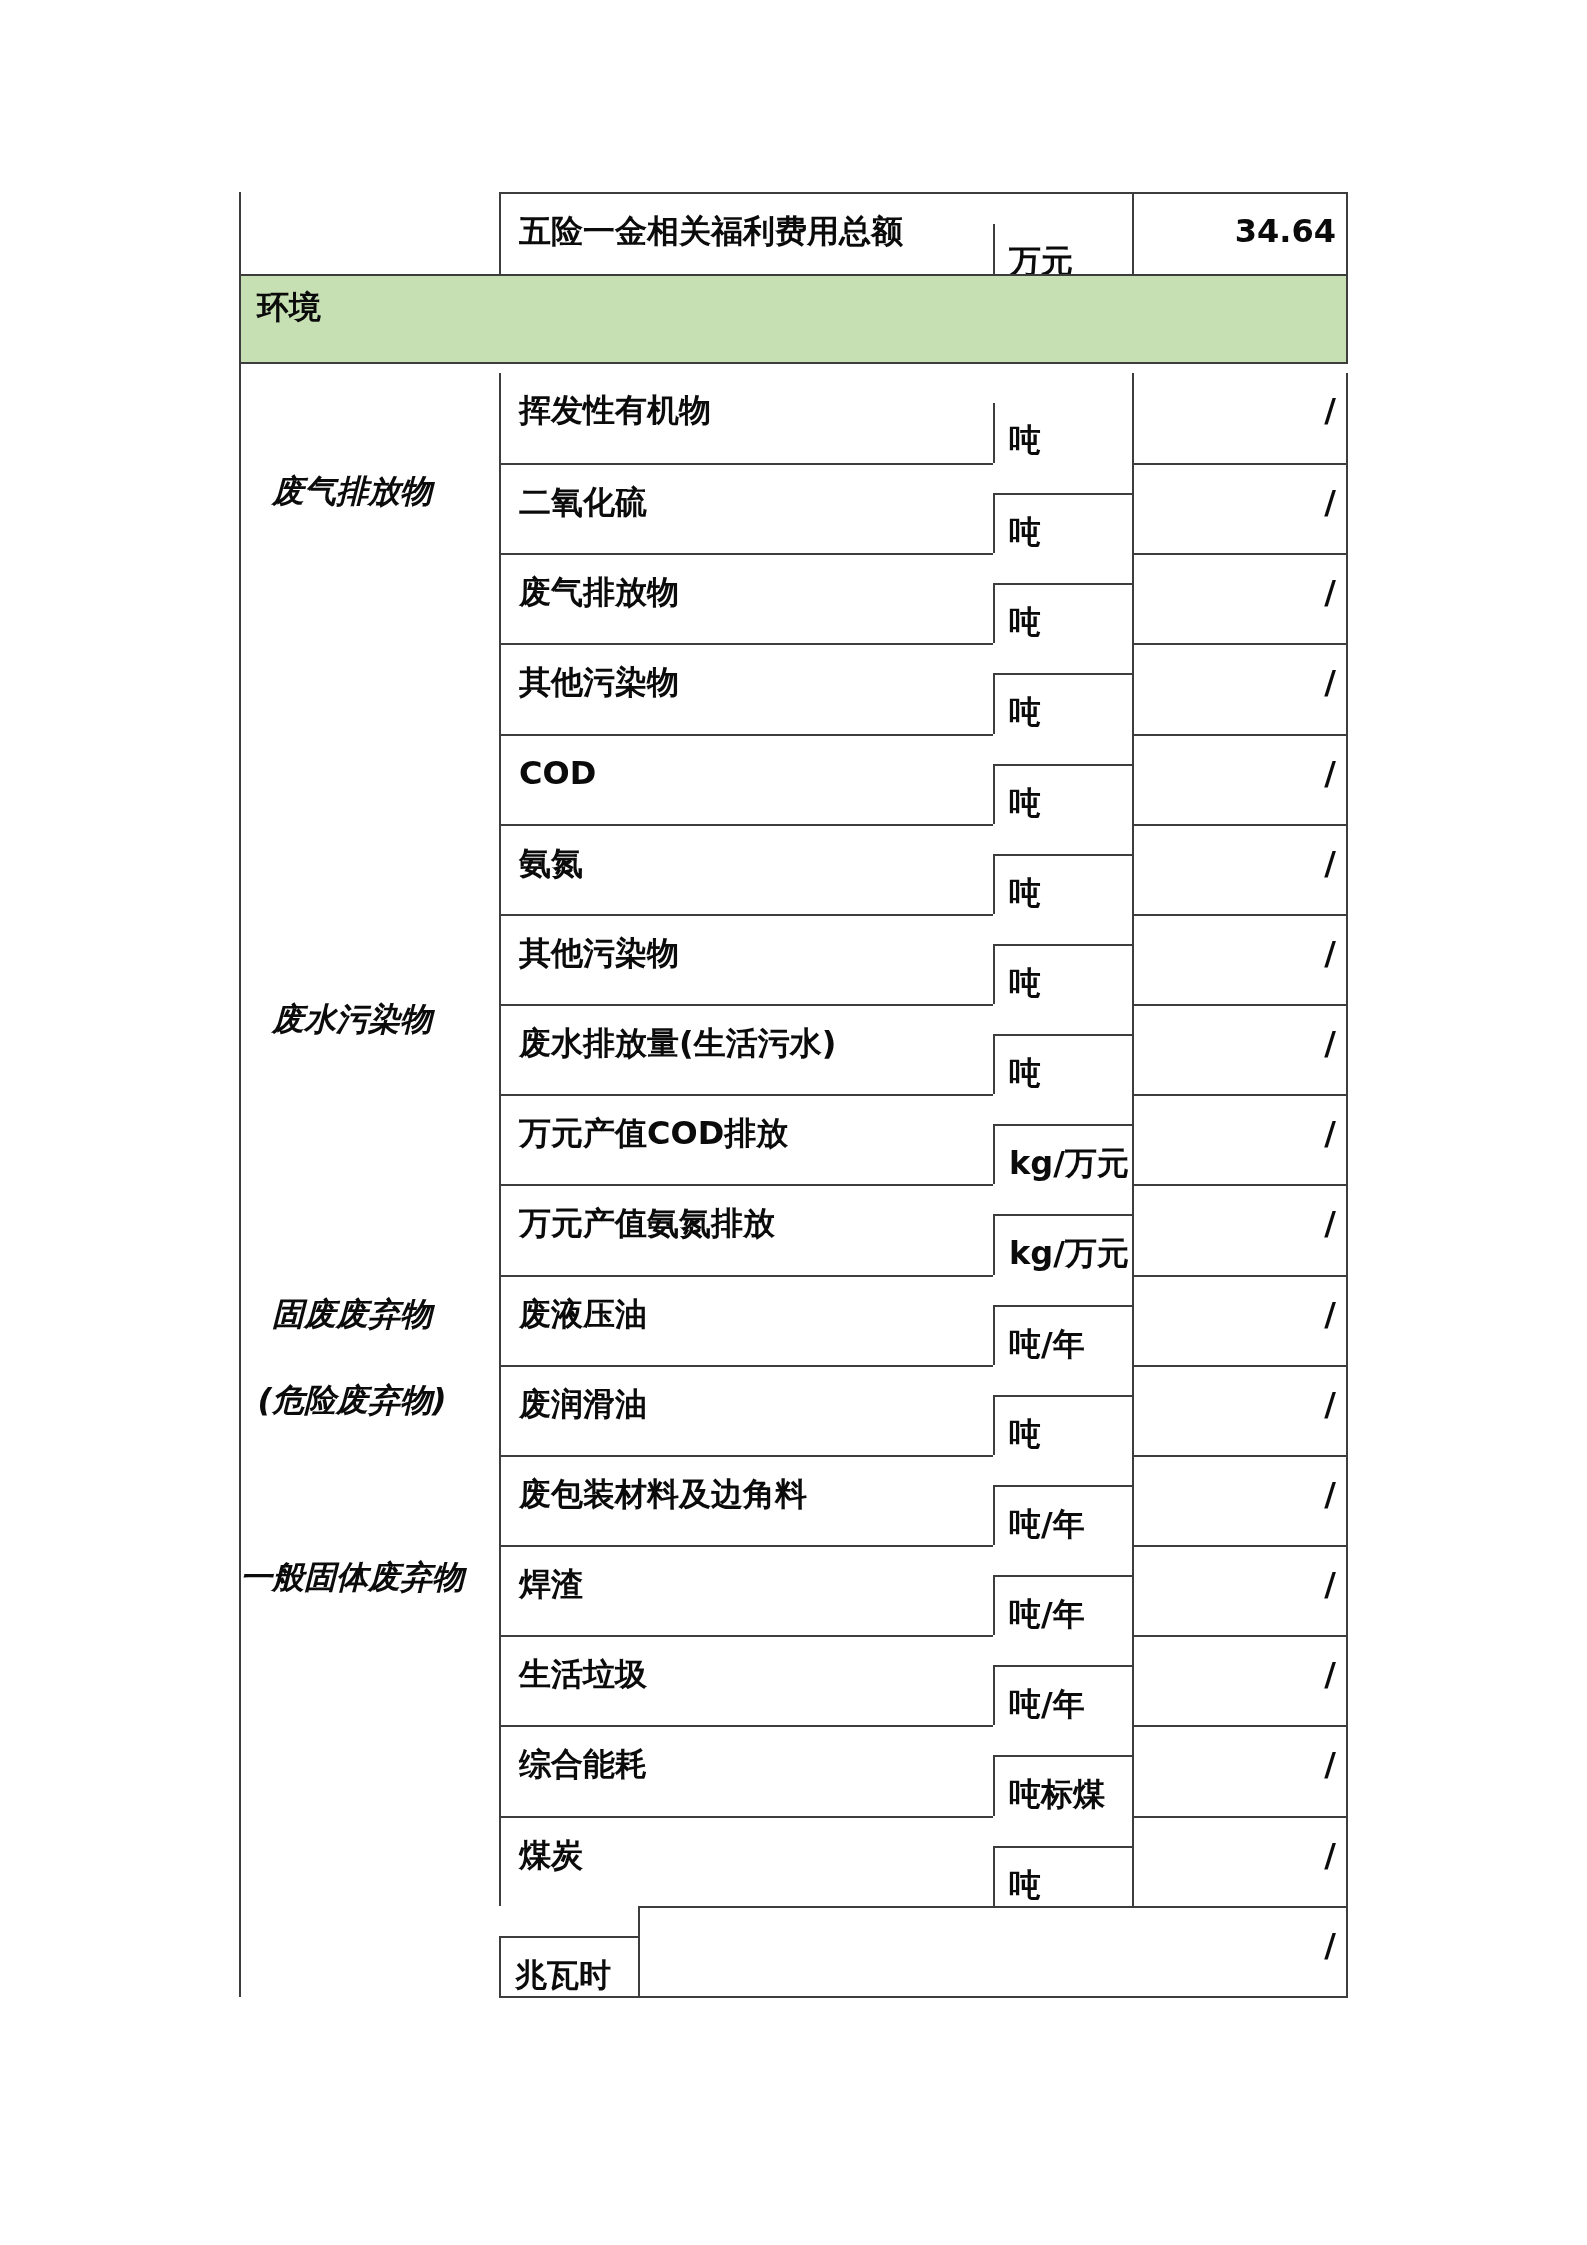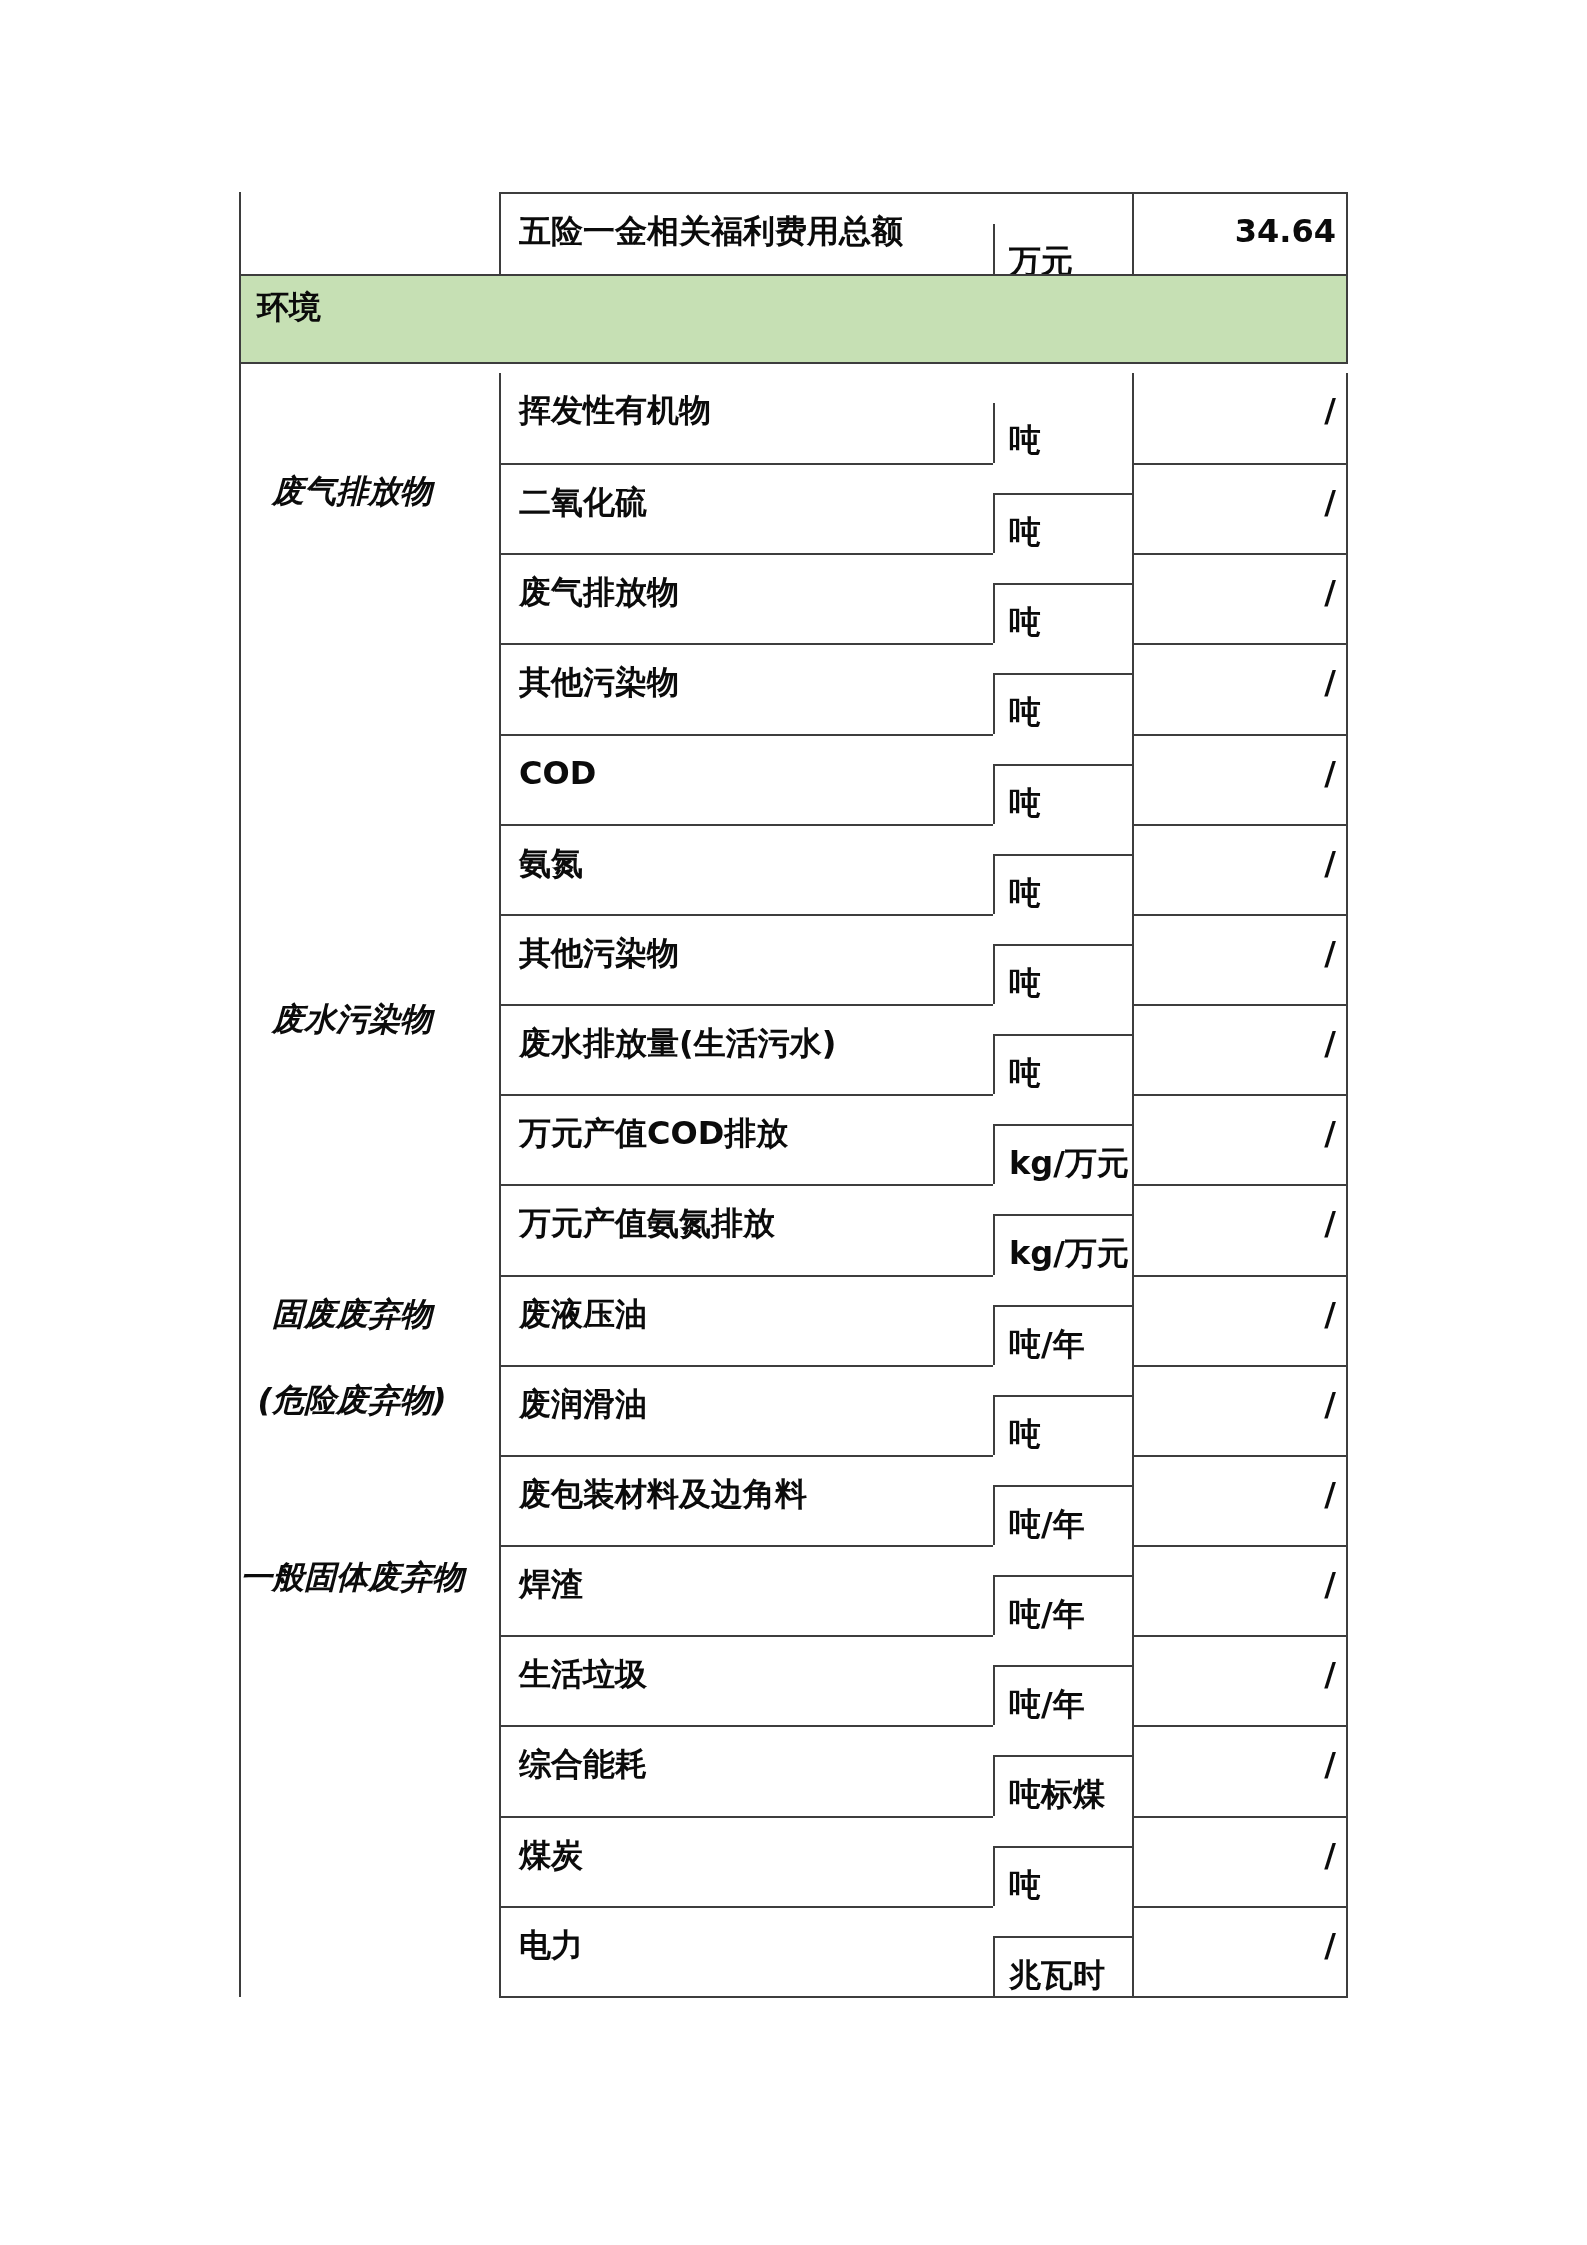--- a/index.html
+++ b/index.html
@@ -201,19 +201,18 @@
       <div class="c c-ind">综合能耗</div>
       <div class="c c-unit">吨标煤</div>
       <div class="c c-val">/</div>
     </div>
     <div class="erow">
       <div class="c c-ind">煤炭</div>
       <div class="c c-unit">吨</div>
       <div class="c c-val">/</div>
     </div>
     <div class="erow">
-      <div class="c c-ind">电力</div>
       <div class="c c-unit">兆瓦时</div>
       <div class="c c-val">/</div>
     </div>
 
   </div>
 </div>
 
 </body></html>

